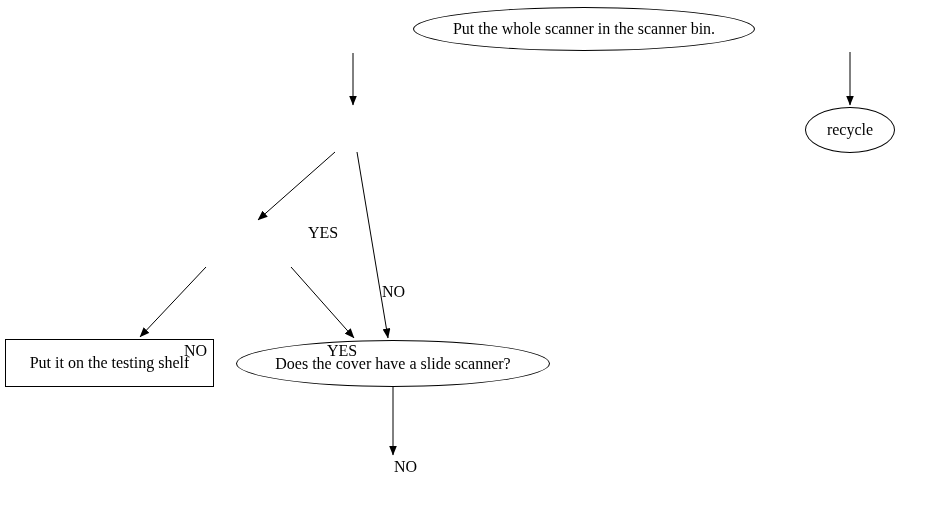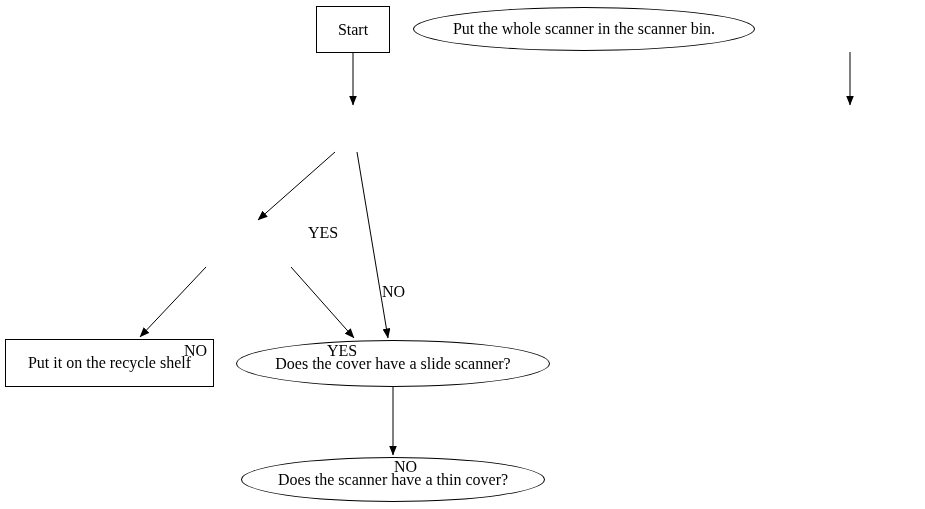--- a/index.html
+++ b/index.html
@@ -67,33 +67,32 @@
     </defs>
     <line x1="353" y1="53" x2="353" y2="105" marker-end="url(#arrowhead)"></line>
     <line x1="335" y1="152" x2="258" y2="220" marker-end="url(#arrowhead)"></line>
     <line x1="357" y1="152" x2="388" y2="338" marker-end="url(#arrowhead)"></line>
     <line x1="206" y1="267" x2="140" y2="337" marker-end="url(#arrowhead)"></line>
     <line x1="291" y1="267" x2="354" y2="338" marker-end="url(#arrowhead)"></line>
     <line x1="393" y1="387" x2="393" y2="455" marker-end="url(#arrowhead)"></line>
     <line x1="850" y1="52" x2="850" y2="105" marker-end="url(#arrowhead)"></line>
   </svg>
 
-  <div id="n-start" class="node box">Start</div>
 
   <div id="n-scanner-bin" class="node ellipse">Put the whole scanner in the scanner bin.</div>
 
 
 
+  <div id="n-recycle" class="node ellipse">recycle</div>
 
 
-  <div id="n-testing-shelf" class="node box">Put it on the recycle shelf</div>
+  <div id="n-testing-shelf" class="node box">Put it on the testing shelf</div>
 
   <div id="n-slide-scanner" class="node ellipse">Does the cover have a slide scanner?</div>
 
-  <div id="n-thin-cover" class="node ellipse">Does the scanner have a thin cover?</div>
 
   <span id="l-usb-other" class="edge-label">YES</span>
 
   <span id="l-usb-slide" class="edge-label">NO</span>
 
   <span id="l-other-shelf" class="edge-label">NO</span>
 
   <span id="l-other-slide" class="edge-label">YES</span>
 
   <span id="l-slide-thin" class="edge-label">NO</span>

